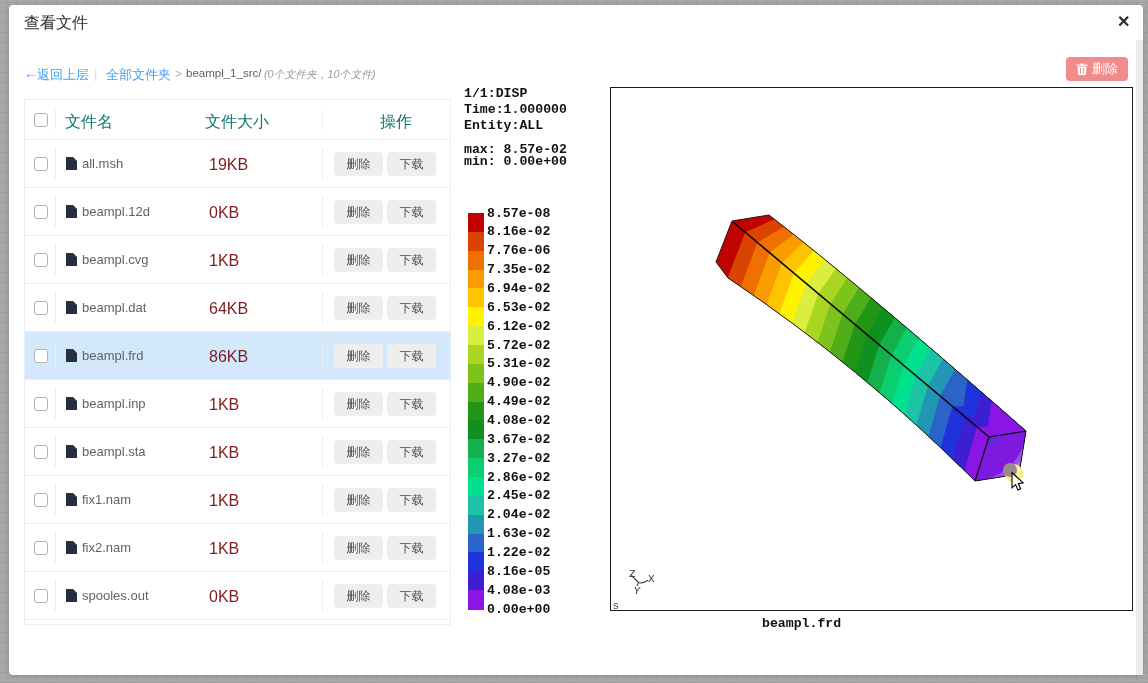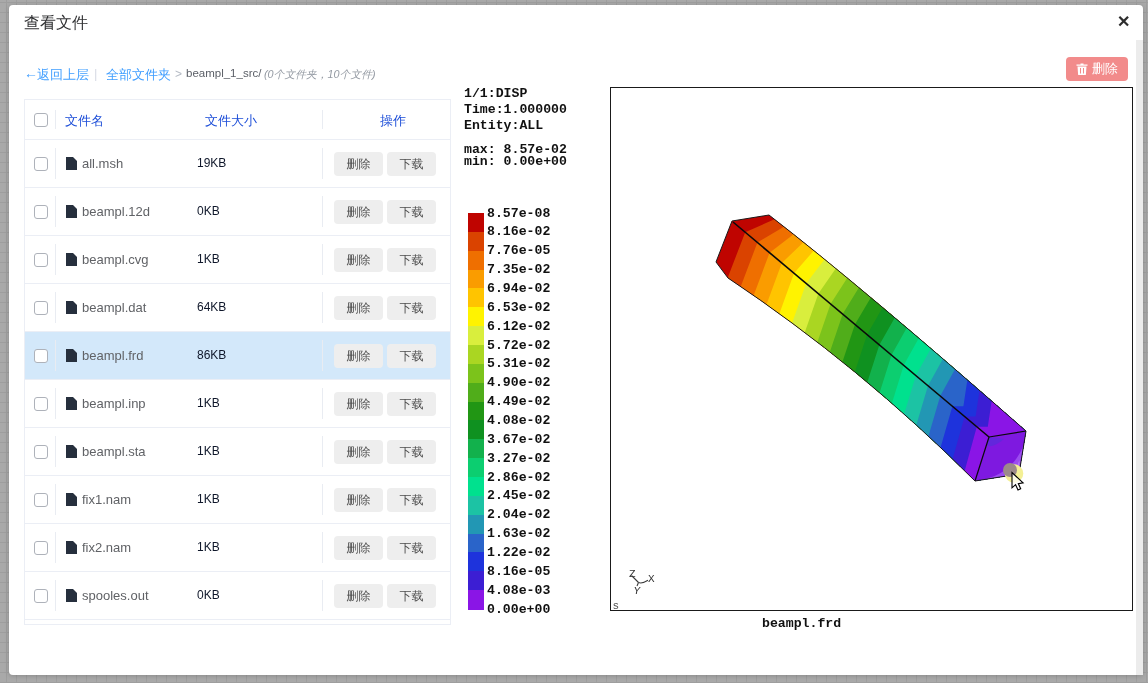--- a/index.html
+++ b/index.html
@@ -18,36 +18,36 @@
 .crumb { position:absolute; left:0; top:61px; height:18px; font-size:13px; color:#606266; white-space:nowrap;}
 .crumb span { position:absolute; top:0; }
 .crumb .blue { color:#409eff; }
 .delbtn { position:absolute; left:1057px; top:52px; width:62px; height:24px;
   background:#f28b8b; border-radius:4px; color:#fff; font-size:13px;
   text-align:center; line-height:24px; }
 .delbtn svg { vertical-align:-2px; margin-right:4px;}
 .table { position:absolute; left:15px; top:94px; width:427px; height:526px;
   border:1px solid #ebeef5;}
 .thead { position:relative; height:40px; border-bottom:1px solid #ebeef5;
-  font-size:13px; color:#1d4ed8; }
+  font-size:16px; color:#0f766e; }
 .thead .cb { top:13px; }
 .thead .h1 { position:absolute; left:40px; top:12px; }
 .thead .h2 { position:absolute; left:180px; top:12px; }
 .thead .h3 { position:absolute; left:355px; top:12px; }
 .trow { position:relative; height:48px; border-bottom:1px solid #ebeef5;
   font-size:13px; color:#606266; background:#fff;}
 .trow.hl { background:#d3e8fa; }
 .cb { position:absolute; left:9px; top:17px; width:14px; height:14px;
   border:1px solid #aeb2ba; border-radius:3px; background:#fff; }
 .sep { position:absolute; width:1px; background:#e9ecf2; top:8px; bottom:8px; }
 .sep1 { left:30px; }
 .sep2 { left:297px; }
 .ficon { position:absolute; left:41px; top:17px; }
 .fname { position:absolute; left:57px; top:16px; }
-.fsize { position:absolute; left:172px; top:16px; font-size:12px; color:#0f172a;}
+.fsize { position:absolute; left:184px; top:16px; font-size:16px; color:#7f1d1d;}
 .btn { position:absolute; top:12px; width:49px; height:24px; background:#eeeeee;
   border-radius:4px; font-size:12px; color:#4d4d4d; text-align:center; line-height:24px; }
 .b1 { left:309px; }
 .b2 { left:362px; }
 .mono { font-family:"Liberation Mono", monospace; font-size:13.2px; font-weight:bold;
   color:#111; position:absolute; white-space:pre; line-height:16px;}
 .plotbox { position:absolute; left:610px; top:87px; width:523px; height:524px;
   background:#fff; border:1px solid #1a1a1a; }
 .footer { position:absolute; left:0; top:635px; width:1134px; height:35px;
   background:#fafafa; border-top:1px solid #ececec; border-radius:0 0 4px 4px;}
@@ -223,21 +223,21 @@
 <div style="position:absolute;left:468px;top:458.1px;width:16px;height:19.5px;background:#0cce70"></div>
 <div style="position:absolute;left:468px;top:477.0px;width:16px;height:19.5px;background:#00e18e"></div>
 <div style="position:absolute;left:468px;top:495.9px;width:16px;height:19.5px;background:#1cc3a4"></div>
 <div style="position:absolute;left:468px;top:514.7px;width:16px;height:19.5px;background:#2297b4"></div>
 <div style="position:absolute;left:468px;top:533.6px;width:16px;height:19.5px;background:#2a64c9"></div>
 <div style="position:absolute;left:468px;top:552.4px;width:16px;height:19.5px;background:#1e33dc"></div>
 <div style="position:absolute;left:468px;top:571.3px;width:16px;height:19.5px;background:#3c1ed3"></div>
 <div style="position:absolute;left:468px;top:590.1px;width:16px;height:19.5px;background:#8a15e6"></div>
 <div class="mono" style="position:absolute;left:487px;top:205.5px;">8.57e-08</div>
 <div class="mono" style="position:absolute;left:487px;top:224.4px;">8.16e-02</div>
-<div class="mono" style="position:absolute;left:487px;top:243.2px;">7.76e-05</div>
+<div class="mono" style="position:absolute;left:487px;top:243.2px;">7.76e-06</div>
 <div class="mono" style="position:absolute;left:487px;top:262.1px;">7.35e-02</div>
 <div class="mono" style="position:absolute;left:487px;top:280.9px;">6.94e-02</div>
 <div class="mono" style="position:absolute;left:487px;top:299.8px;">6.53e-02</div>
 <div class="mono" style="position:absolute;left:487px;top:318.6px;">6.12e-02</div>
 <div class="mono" style="position:absolute;left:487px;top:337.5px;text-align:right;">5.72e-02</div>
 <div class="mono" style="position:absolute;left:487px;top:356.4px;">5.31e-02</div>
 <div class="mono" style="position:absolute;left:487px;top:375.2px;">4.90e-02</div>
 <div class="mono" style="position:absolute;left:487px;top:394.1px;">4.49e-02</div>
 <div class="mono" style="position:absolute;left:487px;top:412.9px;">4.08e-02</div>
 <div class="mono" style="position:absolute;left:487px;top:431.8px;">3.67e-02</div>

